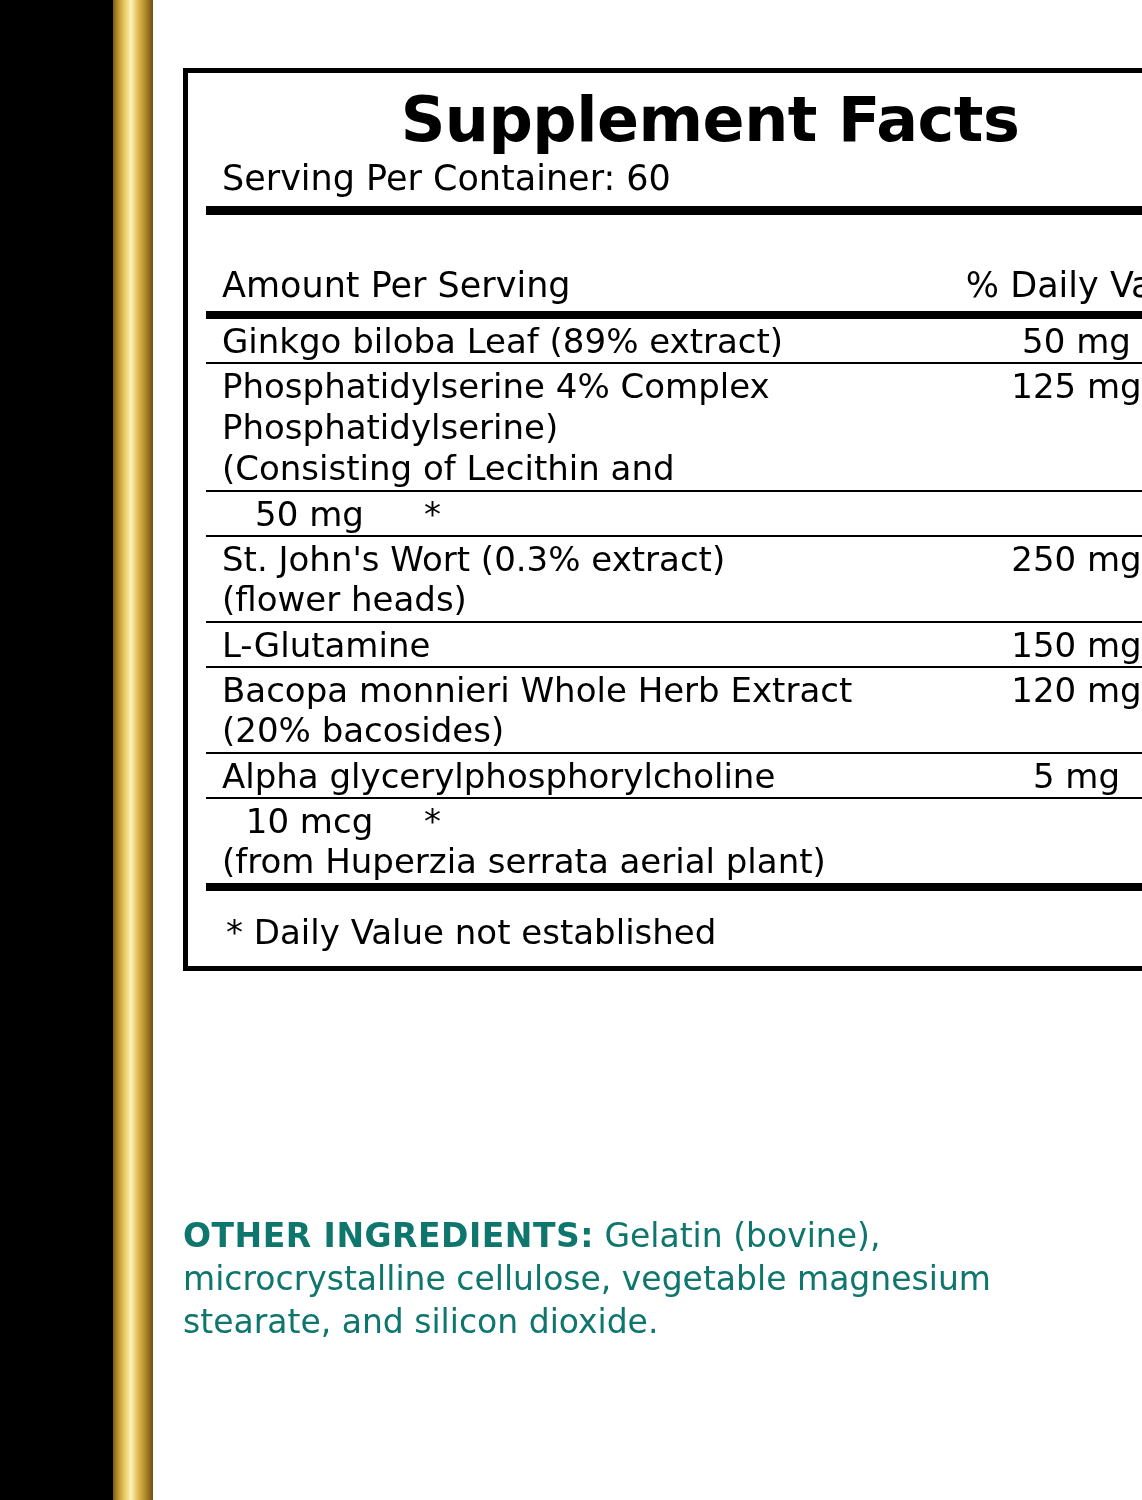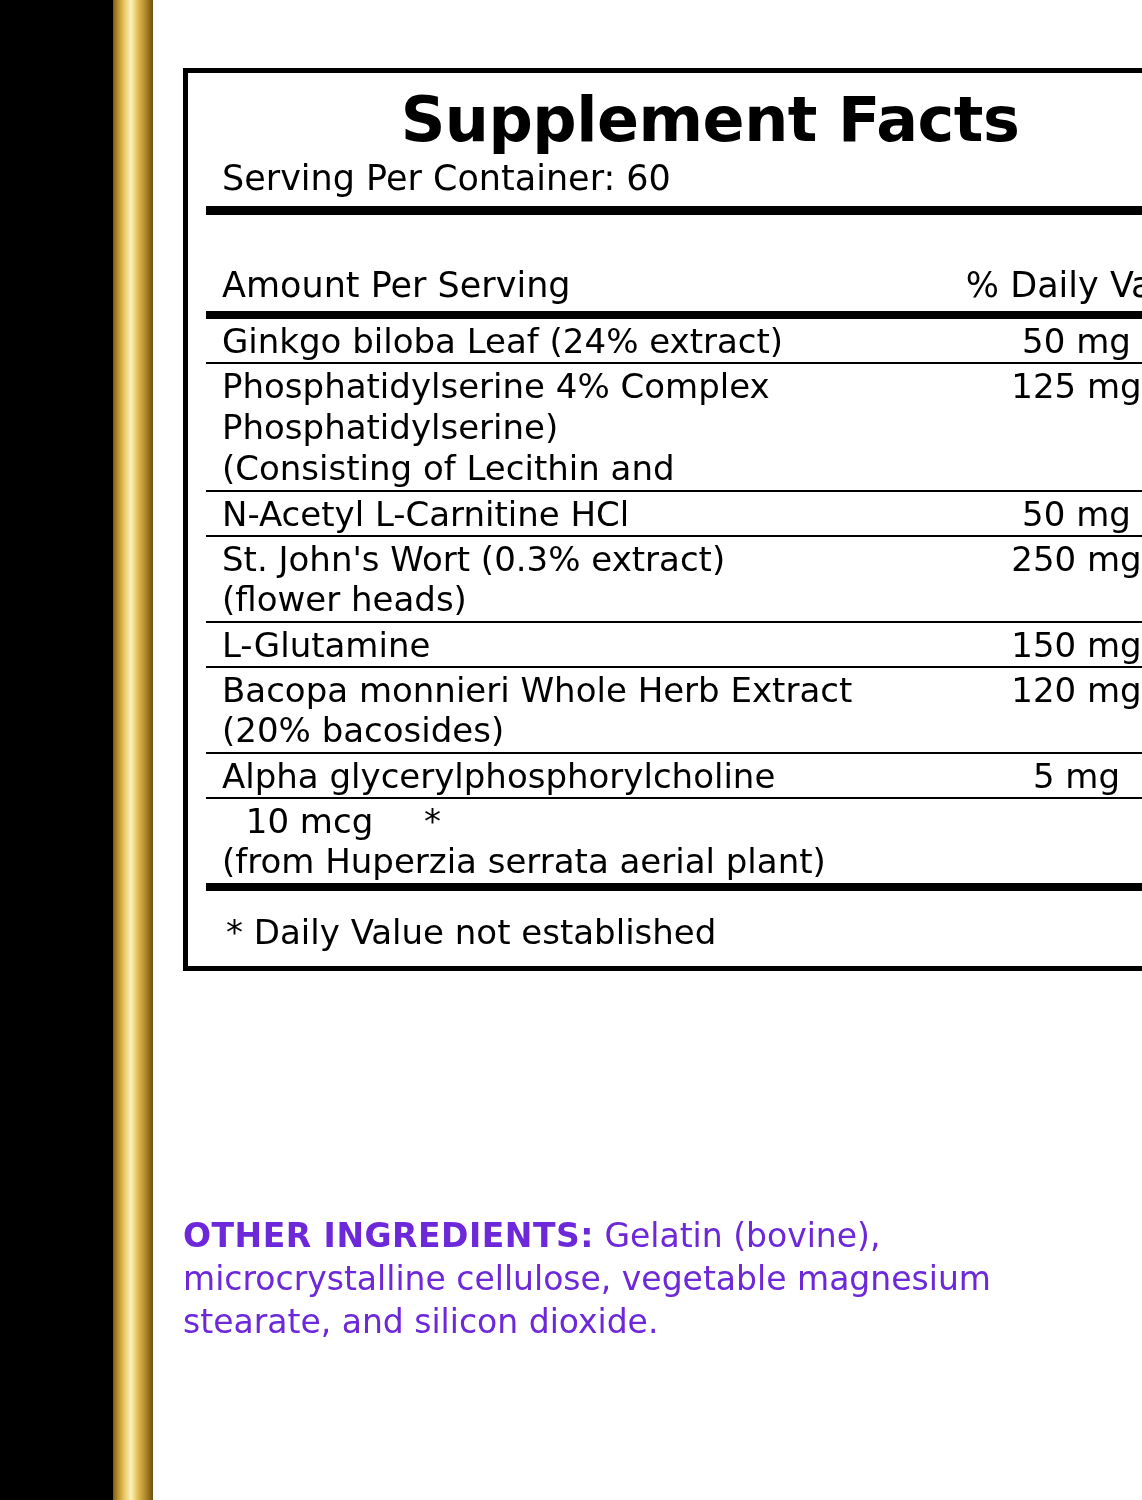--- a/index.html
+++ b/index.html
@@ -134,21 +134,21 @@
     color: #000;
   }
 
   #other-ingredients {
     position: absolute;
     left: 183px;
     top: 1215px;
     width: 945px;
     font-size: 33px;
     line-height: 1.3;
-    color: #6d28d9;
+    color: #0f766e;
   }
   .oi-label {
     font-weight: bold;
     letter-spacing: 0.5px;
   }
 </style>
 </head>
 <body>
 
 <div id="left-black-bar"></div>
@@ -164,35 +164,34 @@
 
   <div class="amount-row">
     <span>Amount Per Serving</span>
     <span>% Daily Value</span>
   </div>
 
   <div class="rule-medium"></div>
 
   <div id="ingredient-list">
       <div class="ing-row">
-        <span class="ing-name">Ginkgo biloba Leaf (24% extract)</span>
+        <span class="ing-name">Ginkgo biloba Leaf (89% extract)</span>
         <span class="ing-amt">50 mg</span>
         <span class="ing-star">**</span>
       </div>
       <div class="rule-thin"></div>
       <div class="ing-row">
         <span class="ing-name">Phosphatidylserine 4% Complex</span>
         <span class="ing-amt">125 mg</span>
         <span class="ing-star">*</span>
       </div>
       <div class="ing-sub">Phosphatidylserine)</div>
       <div class="ing-sub">(Consisting of Lecithin and</div>
       <div class="rule-thin"></div>
       <div class="ing-row">
-        <span class="ing-name">N-Acetyl L-Carnitine HCl</span>
         <span class="ing-amt">50 mg</span>
         <span class="ing-star">*</span>
       </div>
       <div class="rule-thin"></div>
       <div class="ing-row">
         <span class="ing-name">St. John's Wort (0.3% extract)</span>
         <span class="ing-amt">250 mg</span>
         <span class="ing-star">*</span>
       </div>
       <div class="ing-sub">(flower heads)</div>

